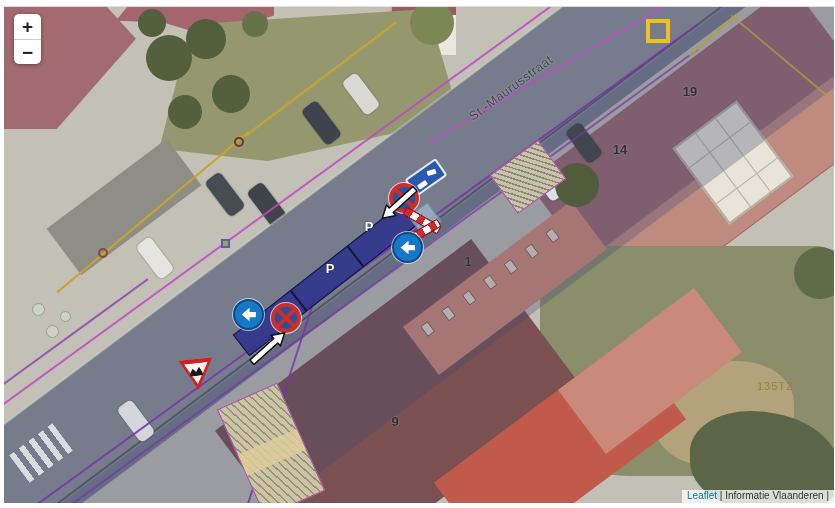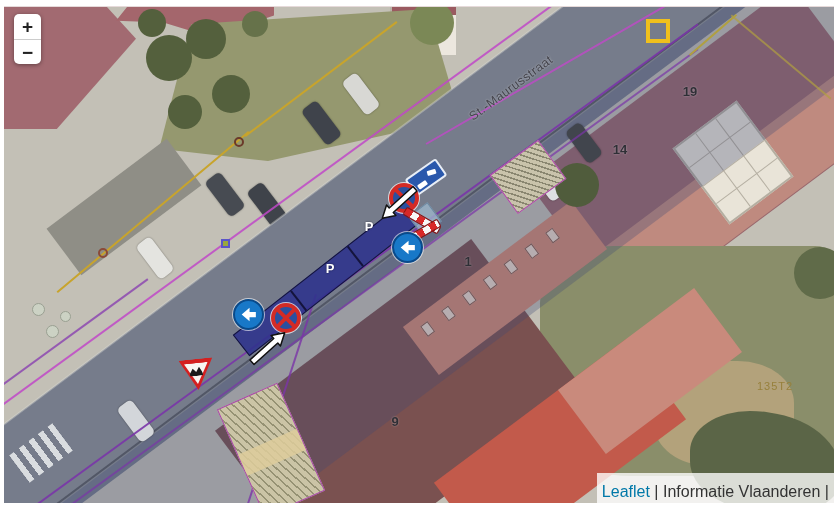--- a/index.html
+++ b/index.html
@@ -62,21 +62,21 @@
   .mcirc { width:10px; height:10px; border-radius:50%; border:2px solid #8a4a38; z-index:8; }
 
   .street-label { left:407px; top:74px; width:200px; text-align:center; transform:rotate(-36.5deg); color:#44444c; font-size:12.5px; letter-spacing:.5px; text-shadow:0 0 2px rgba(255,255,255,.55); z-index:8; }
   .hnum { transform:translate(-50%,-50%); color:#2f2f36; font-size:13px; font-weight:600; text-shadow:0 0 2px rgba(255,255,255,.4); z-index:8; }
   .parcel-code { transform:translate(-50%,-50%); color:#97803c; font-size:11px; letter-spacing:1px; z-index:8; }
 
   
   .zoomctl { left:10px; top:7px; width:27px; background:#fff; border-radius:5px; box-shadow:0 1px 4px rgba(0,0,0,.4); z-index:20; overflow:hidden; }
   .zoomctl .btn { width:27px; height:25px; text-align:center; line-height:25px; font-size:19px; font-weight:bold; color:#222; cursor:pointer; user-select:none; }
   .zoomctl .btn + .btn { border-top:1px solid #ccc; }
-  .attrib { right:0; bottom:0; background:rgba(255,255,255,.78); padding:10px 5px 2px; font-size:16px; color:#333; z-index:20; white-space:pre; }
+  .attrib { right:0; bottom:0; background:rgba(255,255,255,.78); padding:0 5px 2px; font-size:10px; color:#333; z-index:20; white-space:pre; }
   .attrib a { color:#0078A8; text-decoration:none; cursor:pointer; }
 </style>
 </head>
 <body>
 
 <div id="map">
 
   <div class="abs roof-tl"></div>
   <div class="abs roof-band"></div>
   <div class="abs white-bldg">

